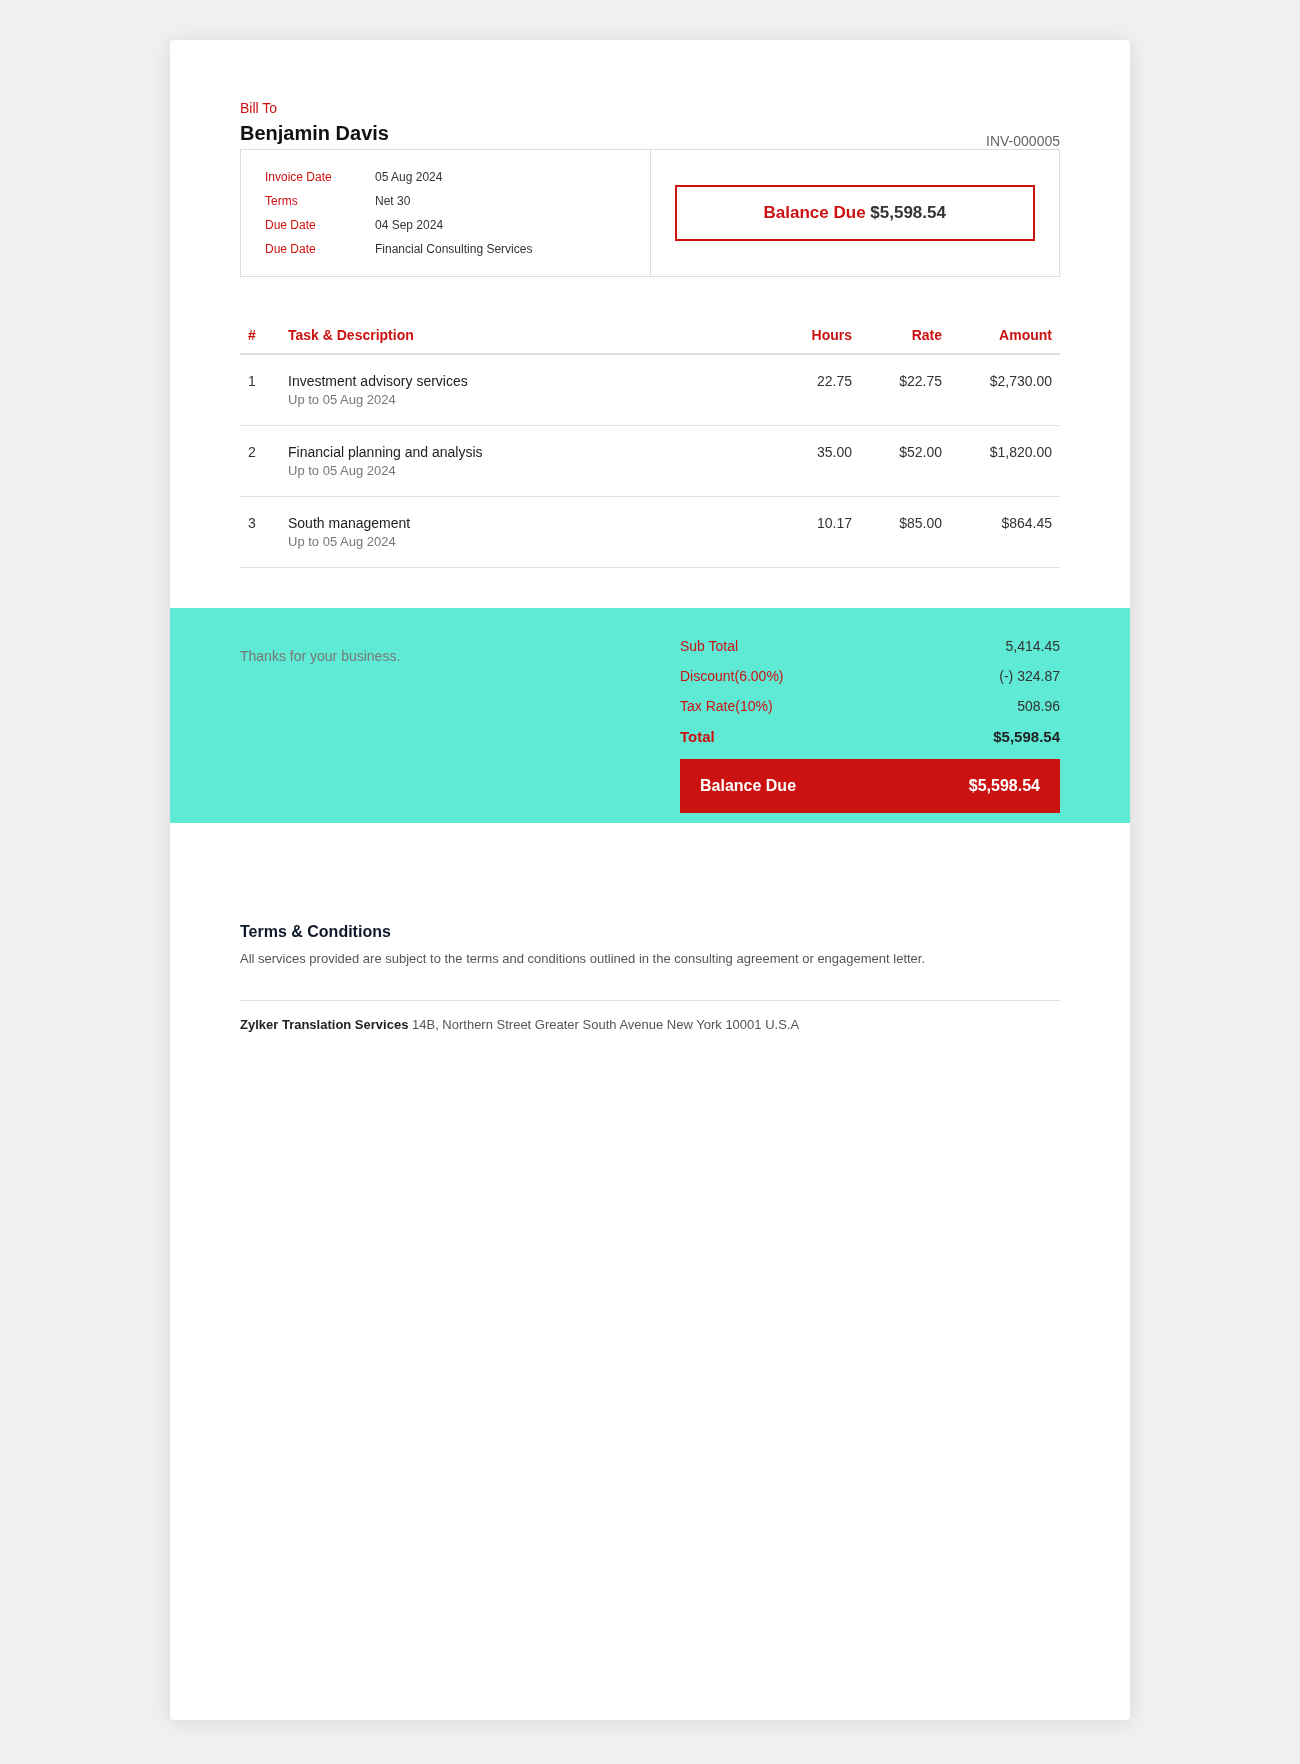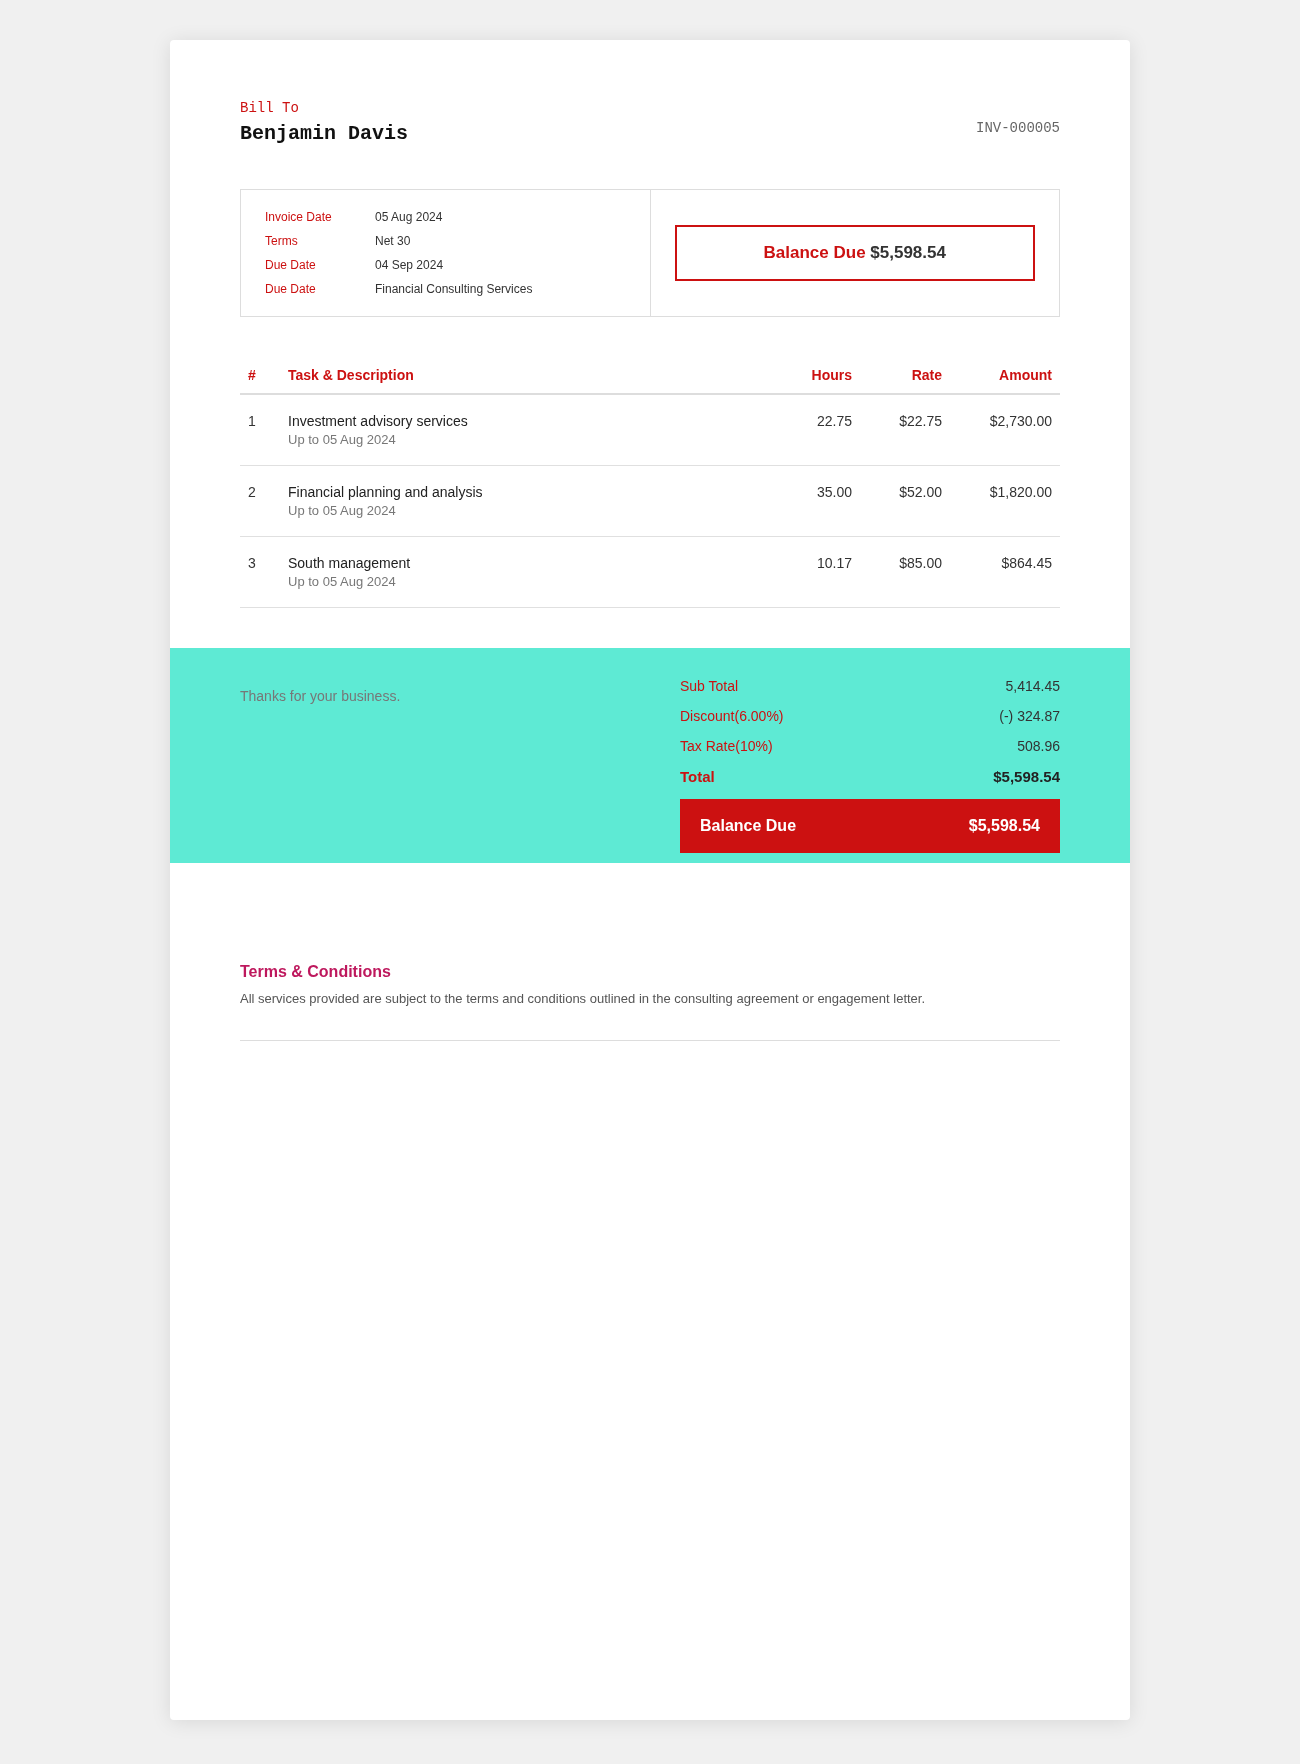--- a/index.html
+++ b/index.html
@@ -17,23 +17,21 @@
       width: 960px;
       min-height: 1680px;
       padding: 60px 70px;
       box-shadow: 0 2px 20px rgba(0,0,0,0.1);
       border-radius: 4px;
       position: relative;
     }
     .header-section {
       display: flex;
       justify-content: space-between;
-      align-items: center;
-      margin-bottom: 40px;
-      font-family: Liberation Mono, monospace;
+      align-items: flex-end;
     }
     .bill-to-section {}
     .bill-to-label {
       color: #cc1111;
       font-size: 14px;
       margin-bottom: 6px;
     }
     .client-name {
       font-size: 20px;
       font-weight: bold;
@@ -186,21 +184,21 @@
       padding: 18px 20px;
       font-size: 16px;
       font-weight: bold;
       margin-top: 4px;
     }
     .terms-conditions-section {
       margin-top: 80px;
       padding-top: 20px;
     }
     .terms-title {
-      color: #be185d;
+      color: #0f172a;
       font-size: 16px;
       font-weight: bold;
       margin-bottom: 8px;
     }
     .terms-text {
       font-size: 13px;
       color: #555;
       line-height: 1.6;
     }
     .footer-divider {
@@ -325,14 +323,18 @@
     </div>
   </div>
 
   <div class="terms-conditions-section">
     <div class="terms-title">Terms &amp; Conditions</div>
     <div class="terms-text">All services provided are subject to the terms and conditions outlined in the consulting agreement or engagement letter.</div>
   </div>
 
   <hr class="footer-divider">
 
+  <div class="footer-text">
+    <strong>Zylker Translation Services</strong>
+    <span>14B, Northern Street Greater South Avenue New York 10001 U.S.A</span>
+  </div>
 
 </div>
 
 </body></html>

